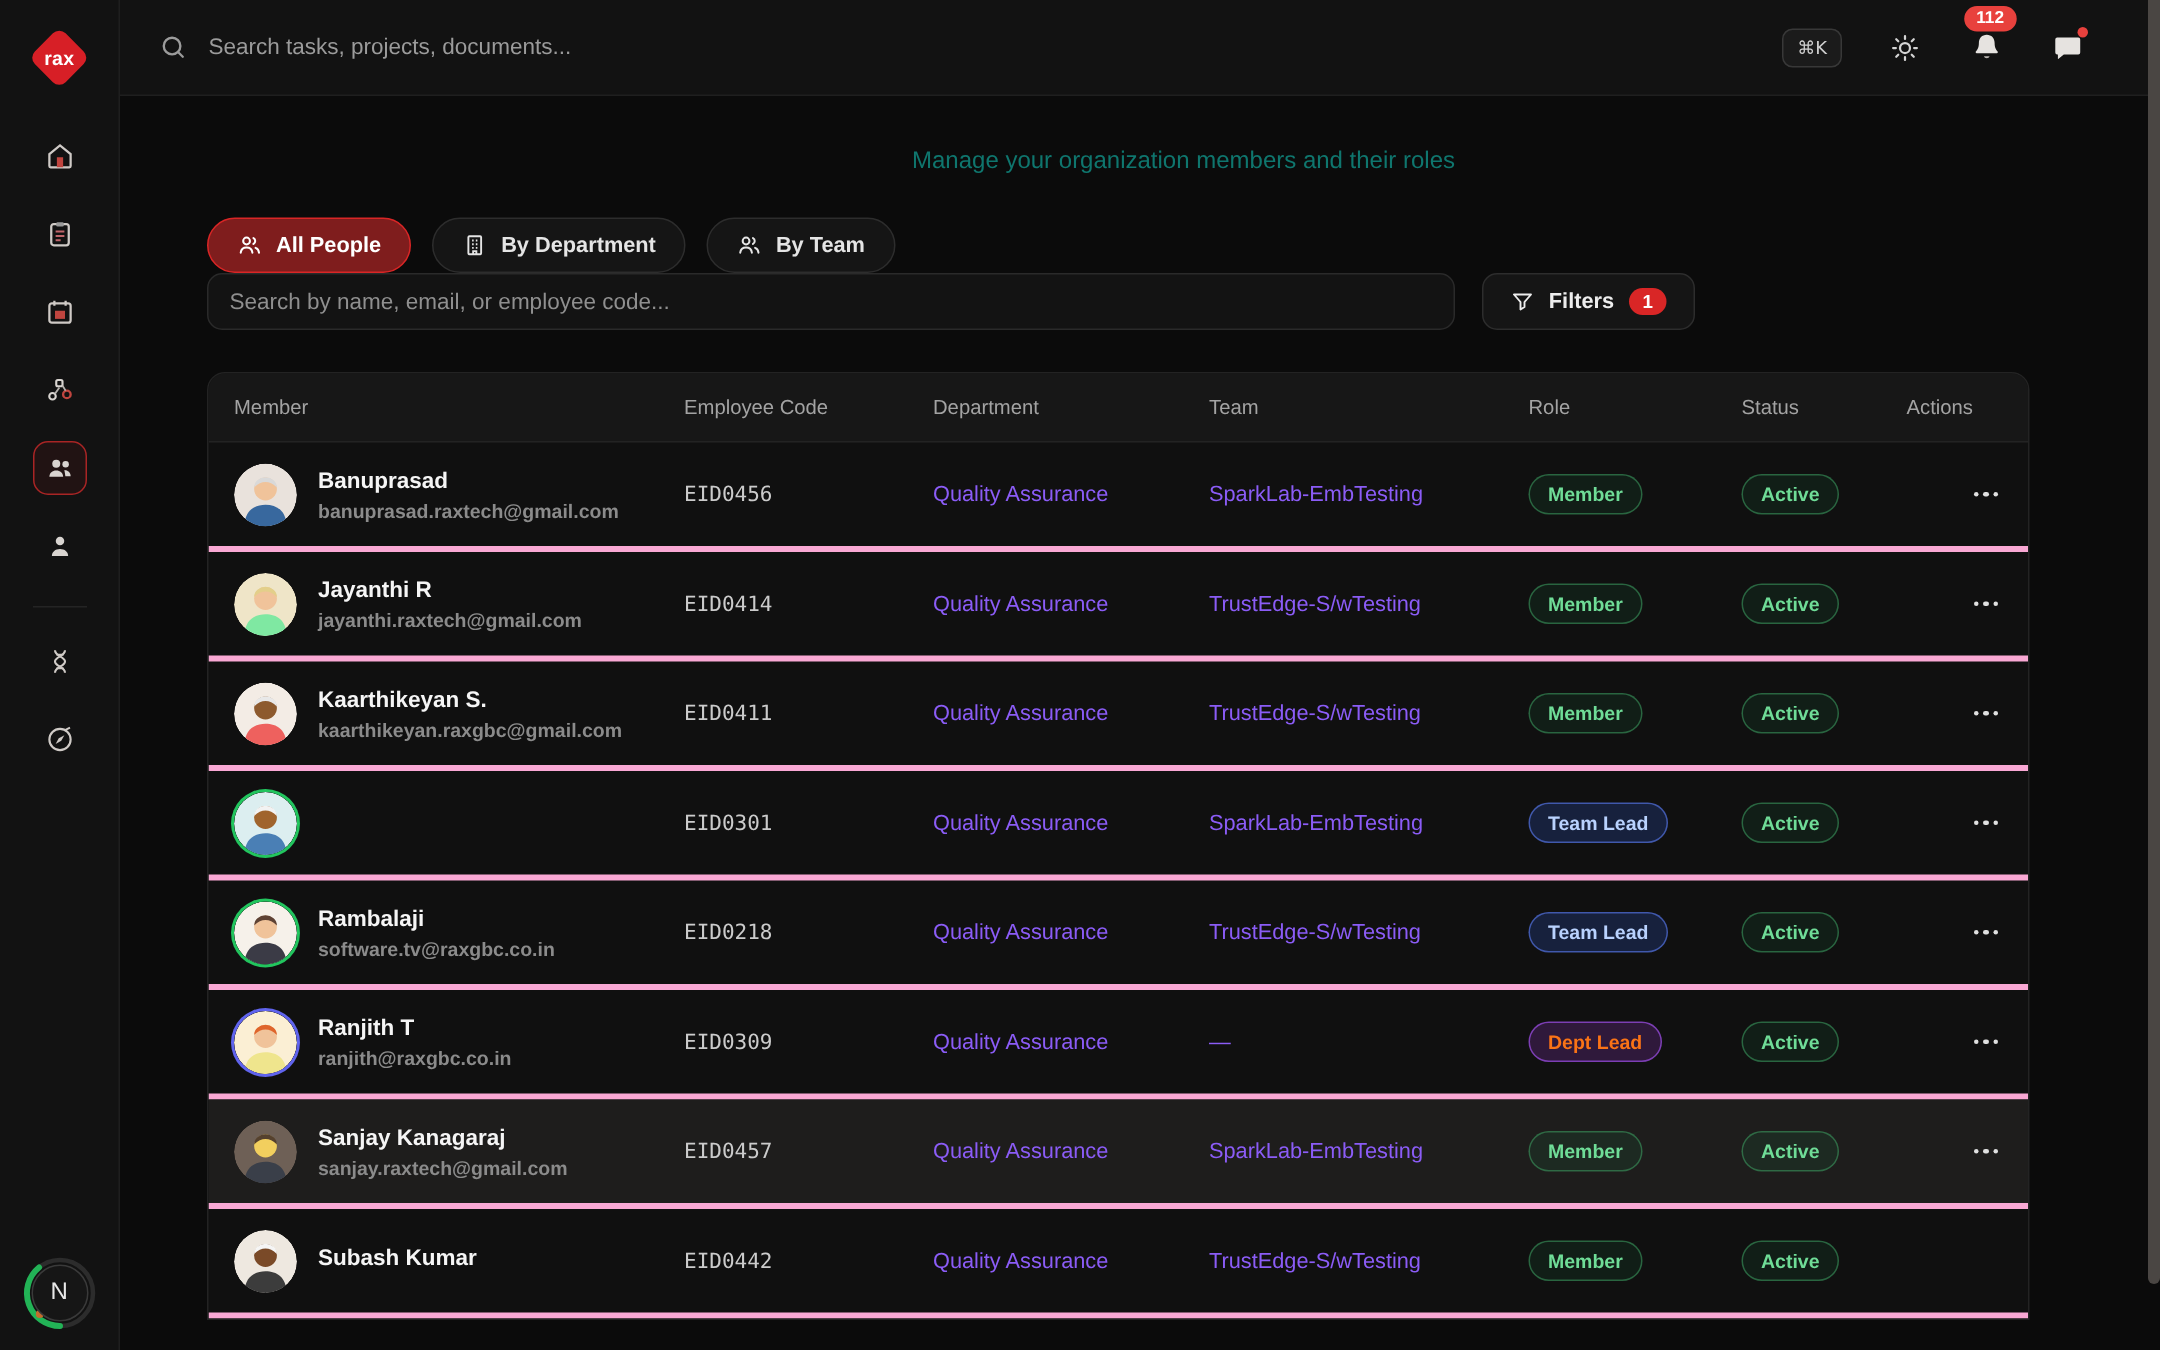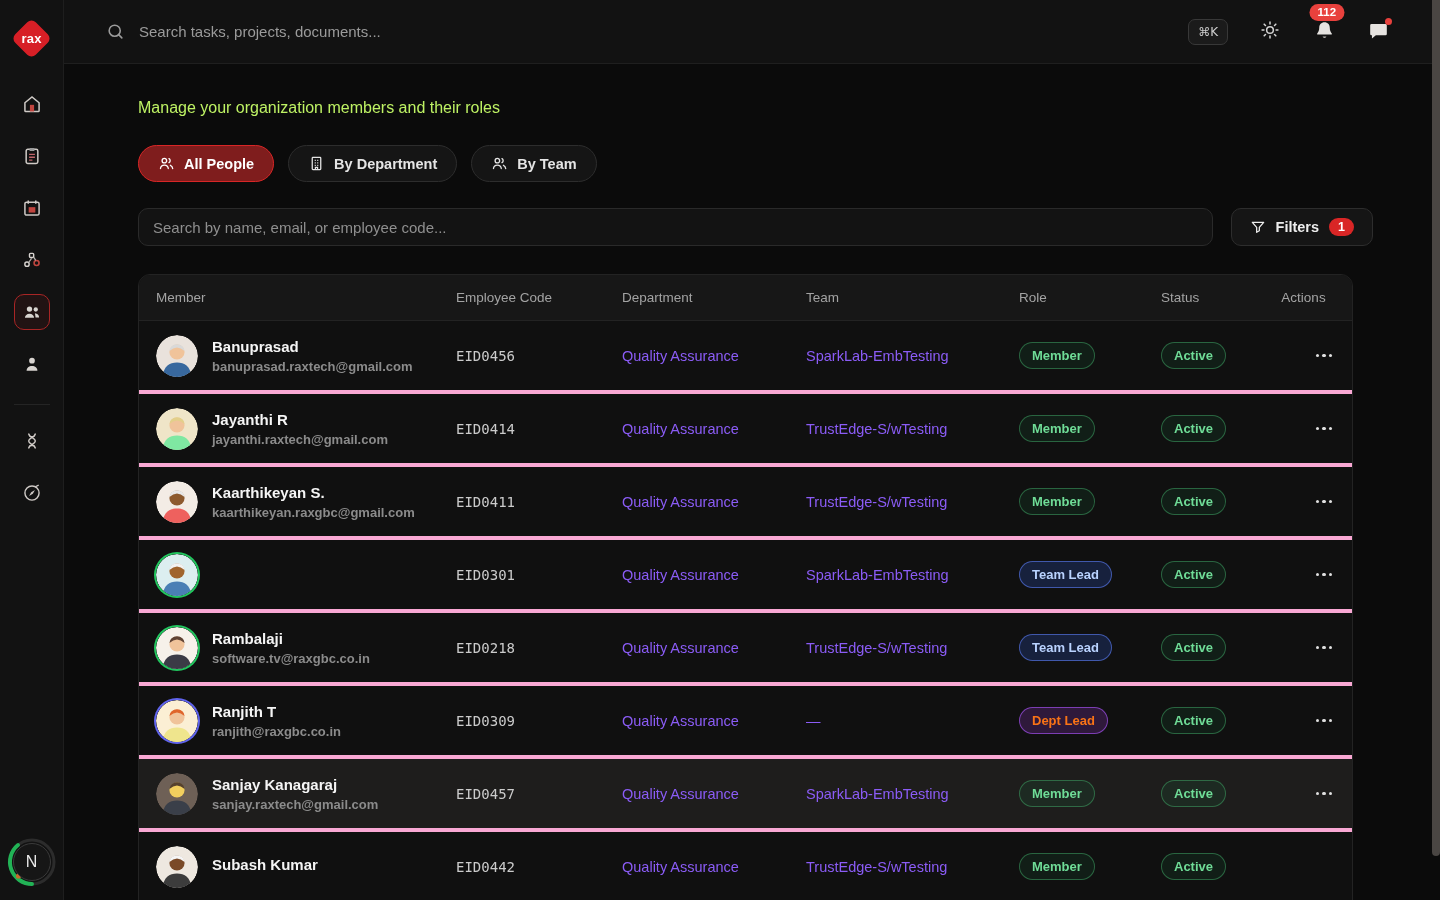--- a/index.html
+++ b/index.html
@@ -1,20 +1,20 @@
 <!DOCTYPE html>
 <html><head>
 <meta charset="utf-8">
 <style>
   * { margin:0; padding:0; box-sizing:border-box; }
   html,body { width:1440px; height:900px; overflow:hidden; background:#0a0a0a;
     font-family:"Liberation Sans", sans-serif; color:#ededed; }
 
   
-  .sidebar { position:fixed; left:0; top:0; width:64px; height:900px; background:#121212;
+  .sidebar { position:fixed; left:0; top:0; width:80px; height:900px; background:#121212;
     border-right:1px solid #1e1e1e; display:flex; flex-direction:column; align-items:center; z-index:30; }
   .logo-wrap { margin-top:18px; width:40px; height:40px; position:relative; display:flex;
     align-items:center; justify-content:center; }
   .logo-diamond { position:absolute; width:29px; height:29px; background:#d71f26;
     border-radius:6px; transform:rotate(45deg); }
   .logo-text { position:relative; font-size:13px; font-weight:700; color:#fff; letter-spacing:.2px; }
   .nav { margin-top:24px; display:flex; flex-direction:column; align-items:center; }
   .nav-item { width:44px; height:44px; margin-bottom:8px; display:flex; align-items:center;
     justify-content:center; border-radius:10px; cursor:pointer; }
   .nav-item.active { width:36px; height:36px; margin:4px 0 12px 0; border:1.5px solid #a92525;
@@ -31,62 +31,62 @@
   
   .topbar { position:fixed; left:60px; top:0; right:0; height:64px; background:#121212;
     border-bottom:1px solid #1f1f1f; display:flex; align-items:center; padding:0 50px 0 46px; z-index:20; }
   .global-search { display:flex; align-items:center; gap:14px; flex:0 0 auto; }
   .global-search input { background:transparent; border:none; outline:none; color:#d4d4d4;
     font-size:15px; width:420px; font-family:"Liberation Sans",sans-serif; }
   .global-search input::placeholder { color:#9b9b9b; }
   .topbar-right { margin-left:auto; display:flex; align-items:center; gap:30px; }
   .kbd-chip { background:#1b1b1b; border:1px solid #383838; border-radius:7px; padding:5px 9px;
     font-size:12px; color:#cfcfcf; font-family:"DejaVu Sans", sans-serif; cursor:pointer; }
-  .icon-btn { position:relative; width:24px; height:24px; display:flex; 
+  .icon-btn { position:relative; width:24px; height:24px; display:flex; align-items:center;
     justify-content:center; cursor:pointer; }
   .notif-badge { position:absolute; top:-16px; left:50%; transform:translateX(-42%);
     background:#e8413d; color:#fff; font-size:11.5px; font-weight:700; border-radius:999px;
     padding:3px 8px; line-height:1; }
   .chat-dot { position:absolute; top:-2px; right:-2px; width:7px; height:7px; border-radius:50%;
     background:#e8413d; }
 
   
   .main { position:absolute; left:60px; top:64px; right:0; bottom:0; background:#0b0b0b;
     padding:26px 0 0 78px; }
   h1.page-title { font-size:34px; font-weight:700; color:#fafafa; letter-spacing:-.5px; }
-  .page-subtitle { margin-top:9px; font-size:16px; color:#bef264; }
+  .page-subtitle { margin-top:9px; font-size:16px; color:#0f766e;text-align:center; }
 
   .tabs { margin-top:28px; display:flex; gap:14px; }
   .tab { height:37px; display:flex; align-items:center; gap:9px; padding:0 19px;
     border-radius:999px; font-size:14.5px; font-weight:600; color:#e5e5e5; background:#151515;
     border:1px solid #2d2d2d; cursor:pointer; }
   .tab.active { background:#7f1d1d; border-color:#d92626; color:#fff; }
   .tab svg { width:17px; height:17px; }
 
-  .toolbar { margin-top:26px; display:flex; gap:18px; width:1235px; }
+  .toolbar { display:flex; gap:18px; width:992px; }
   .table-search { flex:1; height:38px; background:#131313; border:1px solid #2a2a2a;
     border-radius:10px; display:flex; align-items:center; padding:0 14px; }
   .table-search input { background:transparent; border:none; outline:none; color:#d4d4d4;
     font-size:15px; width:100%; font-family:"Liberation Sans",sans-serif; }
   .table-search input::placeholder { color:#8f8f8f; }
   .filters-btn { height:38px; display:flex; align-items:center; gap:10px; padding:0 18px;
     background:#151515; border:1px solid #2d2d2d; border-radius:10px; font-size:14.5px;
     font-weight:600; color:#ededed; cursor:pointer; }
   .filters-btn svg { width:16px; height:16px; }
   .filters-count { background:#d92626; color:#fff; border-radius:999px; font-size:12.5px;
     font-weight:700; padding:3px 9px; line-height:1; }
 
   
   .table-card { margin-top:28px; width:1215px; background:#101010; border:1px solid #232323;
     border-radius:12px 12px 0 0; overflow:hidden; }
   .tgrid { display:grid; grid-template-columns:300px 166px 184px 213px 142px 110px 1fr;
     align-items:center; padding:0 16px 0 17px; }
   .thead { height:46px; background:#171717; border-bottom:1px solid #232323; }
   .thead .th { font-size:13.5px; color:#a3a3a3; font-weight:500; }
-  .thead .th:last-child { text-align:center; }
+  .thead .th:last-child { text-align:left; }
   .trow { height:73px; border-bottom:4px solid #f9a8d4; background:transparent; cursor:pointer; }
   .trow.highlighted { background:#1e1d1c; }
   .member-cell { display:flex; align-items:center; gap:14px; }
   .avatar { width:42px; height:42px; border-radius:50%; flex:0 0 42px; position:relative; }
   .avatar svg { width:42px; height:42px; display:block; border-radius:50%; }
   .m-name { font-size:15px; font-weight:600; color:#f5f5f5; }
   .m-email { font-size:13px; color:#8b8b8b; margin-top:4px;font-weight:bold; }
   .code { font-family:"DejaVu Sans Mono", monospace; font-size:14px; color:#cbcbcb; }
   .plain { font-size:14.5px; color:#8b5cf6; }
   .badge { display:inline-flex; align-items:center; font-size:13px; font-weight:600;

